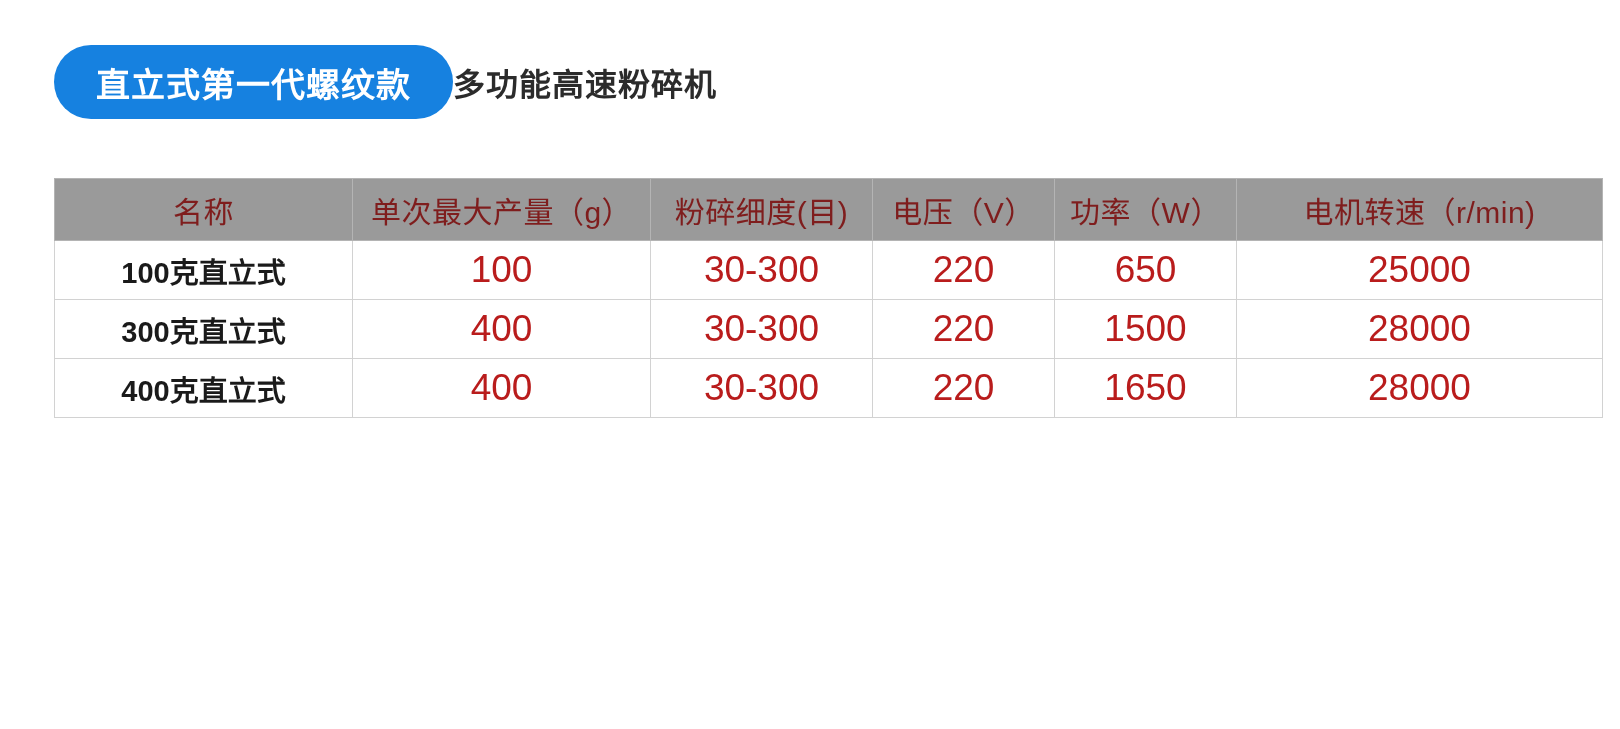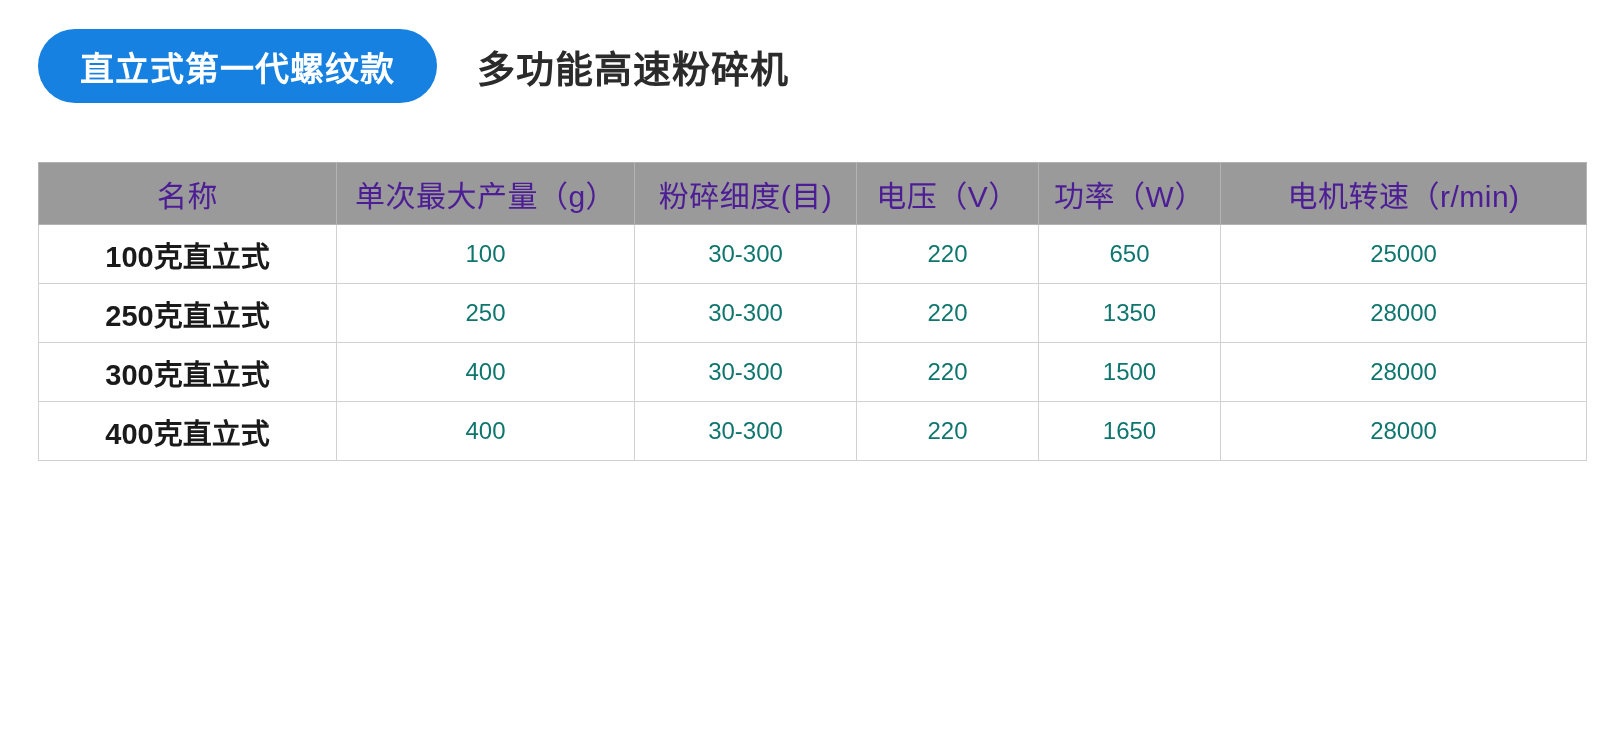--- a/index.html
+++ b/index.html
@@ -12,21 +12,21 @@
     height: 729px;
     font-family: "Liberation Sans", "DejaVu Sans", sans-serif;
     color: #222222;
     overflow: hidden;
   }
   .page {
     position: relative;
     width: 1620px;
     height: 729px;
     box-sizing: border-box;
-    padding: 0;
+    padding: 16px;
   }
 
   
   .header {
     display: flex;
     align-items: center;
     padding: 28px 0 0 38px;
     height: 104px;
     box-sizing: border-box;
   }
@@ -38,22 +38,21 @@
     color: #ffffff;
     border-radius: 40px;
     height: 74px;
     padding: 0 42px;
     font-size: 34px;
     font-weight: 700;
     letter-spacing: 1px;
     white-space: nowrap;
   }
   .header-title {
-    margin-left: 40px;
-    font-size: 38px;
+    font-size: 32px;
     font-weight: 700;
     color: #2b2b2b;
     letter-spacing: 1px;
     white-space: nowrap;
   }
 
   
   .table-wrap {
     margin: 58px 0 0 38px;
     width: 1548px;
@@ -65,33 +64,33 @@
   }
   table.spec th,
   table.spec td {
     border: 1px solid #d2d2d2;
     text-align: center;
     vertical-align: middle;
     box-sizing: border-box;
   }
   table.spec thead th {
     background: #9a9a9a;
-    color: #4c1d95;
+    color: #7f1d1d;
     font-size: 30px;
     font-weight: 400;
     height: 62px;
     border-color: #b4b4b4;
     letter-spacing: 0.5px;
     white-space: nowrap;
     margin-left: 44px;
   }
   table.spec tbody td {
     height: 59px;
-    font-size: 24px;
-    color: #0f766e;
+    font-size: 37px;
+    color: #b91c1c;
     background: #ffffff;
   }
   table.spec tbody td.name-cell {
     font-weight: 700;
     font-size: 29px;
     color: #1a1a1a;
   }
   
   col.c0 { width: 298px; }
   col.c1 { width: 298px; }
@@ -133,28 +132,20 @@
       <tbody>
         <tr>
           <td class="name-cell">100克直立式</td>
           <td>100</td>
           <td>30-300</td>
           <td>220</td>
           <td>650</td>
           <td>25000</td>
         </tr>
         <tr>
-          <td class="name-cell">250克直立式</td>
-          <td>250</td>
-          <td>30-300</td>
-          <td>220</td>
-          <td>1350</td>
-          <td>28000</td>
-        </tr>
-        <tr>
           <td class="name-cell">300克直立式</td>
           <td>400</td>
           <td>30-300</td>
           <td>220</td>
           <td>1500</td>
           <td>28000</td>
         </tr>
         <tr>
           <td class="name-cell">400克直立式</td>
           <td>400</td>

